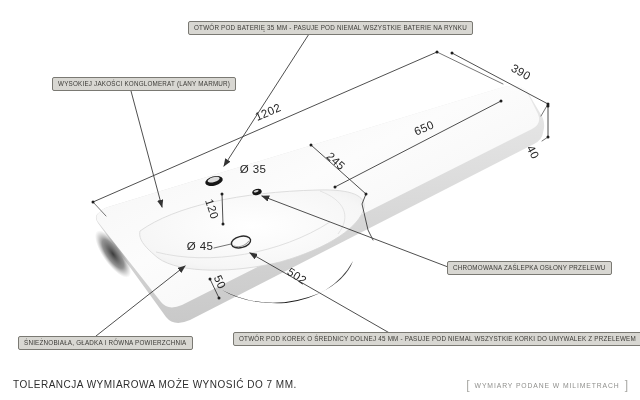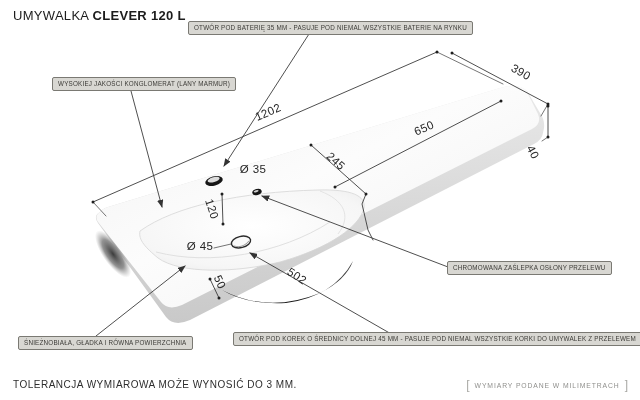--- a/index.html
+++ b/index.html
@@ -130,32 +130,28 @@
       <text class="dim" x="424" y="132" transform="rotate(-23.5 424 128)">650</text>
       <text class="dim" x="336" y="165" transform="rotate(42 336 161)">245</text>
       <text class="dim" x="212" y="213" transform="rotate(72 212 209)">120</text>
       <text class="dim" x="220" y="286" transform="rotate(65 220 282)">50</text>
       <text class="dim" x="297" y="280" transform="rotate(33 297 276)">502</text>
       <text class="dim" x="253" y="173">Ø 35</text>
       <text class="dim" x="200" y="250">Ø 45</text>
     </g>
   </svg>
 
-  <div class="page-title">
-    <span class="brand">UMYWALKA</span>
-    <span class="model">CLEVER 120 L</span>
-  </div>
 
   <div class="callout co-faucet">OTWÓR POD BATERIĘ 35 MM - PASUJE POD NIEMAL WSZYSTKIE BATERIE NA RYNKU</div>
   <div class="callout co-material">WYSOKIEJ JAKOŚCI KONGLOMERAT (LANY MARMUR)</div>
   <div class="callout co-overflow">CHROMOWANA ZAŚLEPKA OSŁONY PRZELEWU</div>
   <div class="callout co-surface">ŚNIEŻNOBIAŁA, GŁADKA I RÓWNA POWIERZCHNIA</div>
   <div class="callout co-drain">OTWÓR POD KOREK O ŚREDNICY DOLNEJ 45 MM - PASUJE POD NIEMAL WSZYSTKIE KORKI DO UMYWALEK Z PRZELEWEM</div>
 
-  <div class="tolerance-note">TOLERANCJA WYMIAROWA MOŻE WYNOSIĆ DO 3 MM.</div>
+  <div class="tolerance-note">TOLERANCJA WYMIAROWA MOŻE WYNOSIĆ DO 7 MM.</div>
 
   <div class="units-note">
     <span class="bracket">[</span>
     <span>WYMIARY PODANE W MILIMETRACH</span>
     <span class="bracket">]</span>
   </div>
 
 </div>
 
 </body></html>

